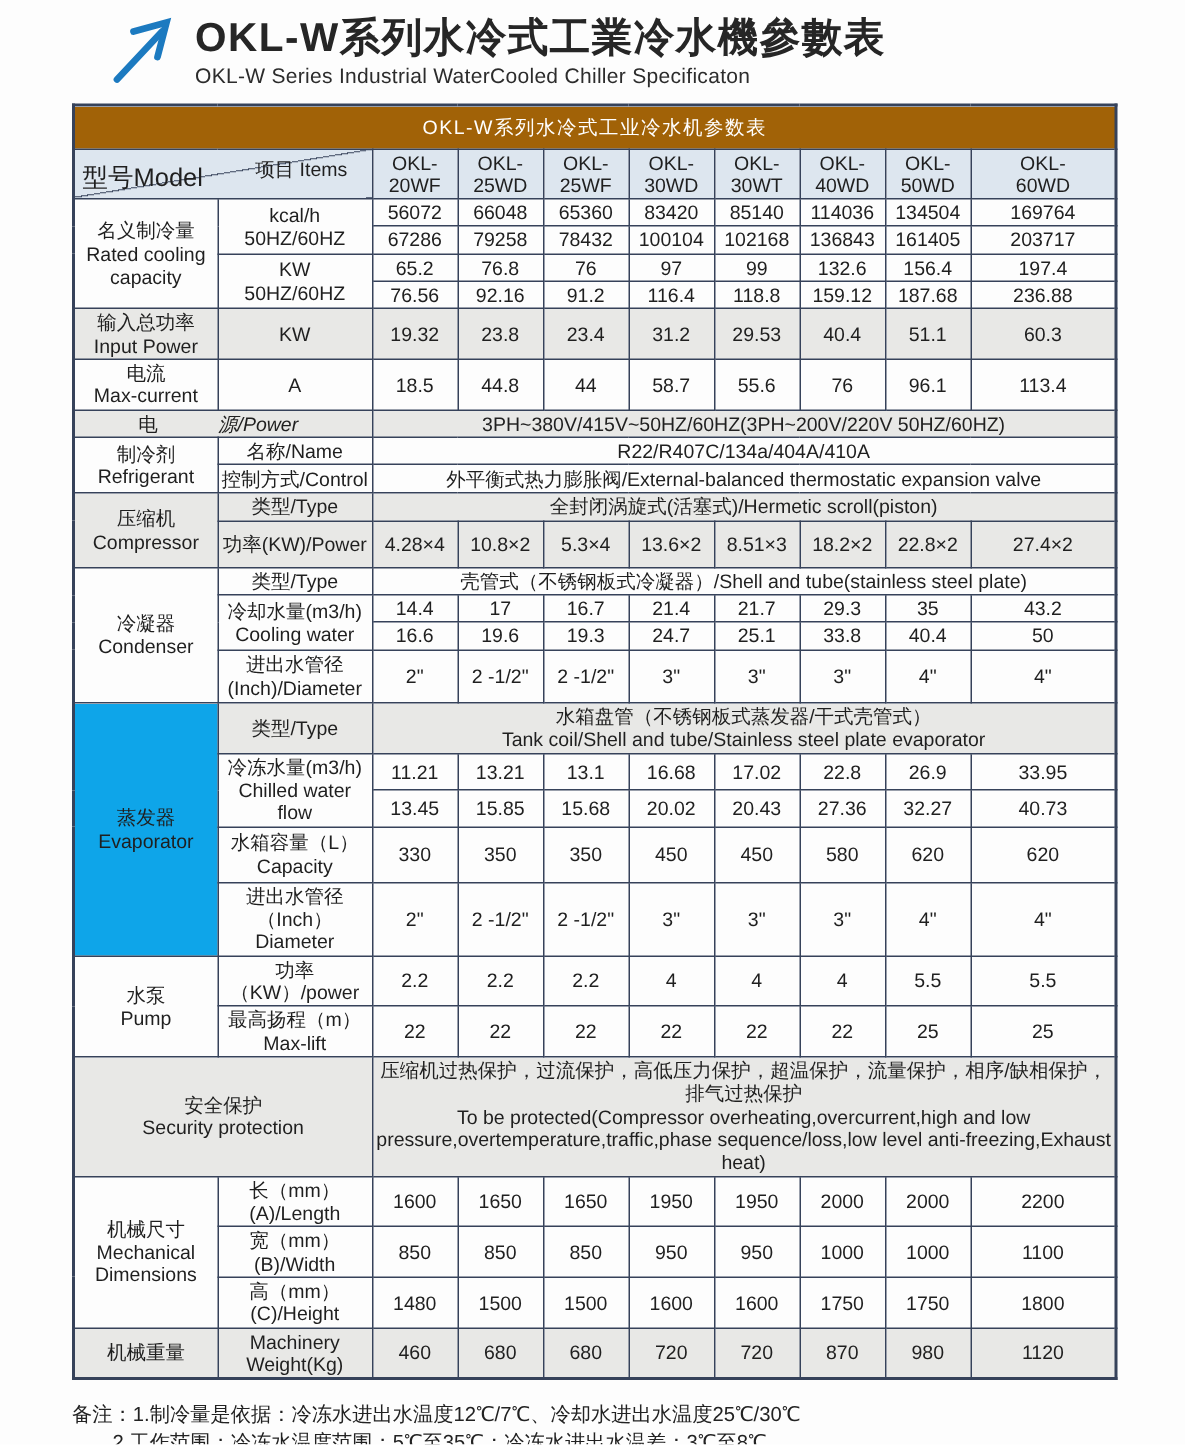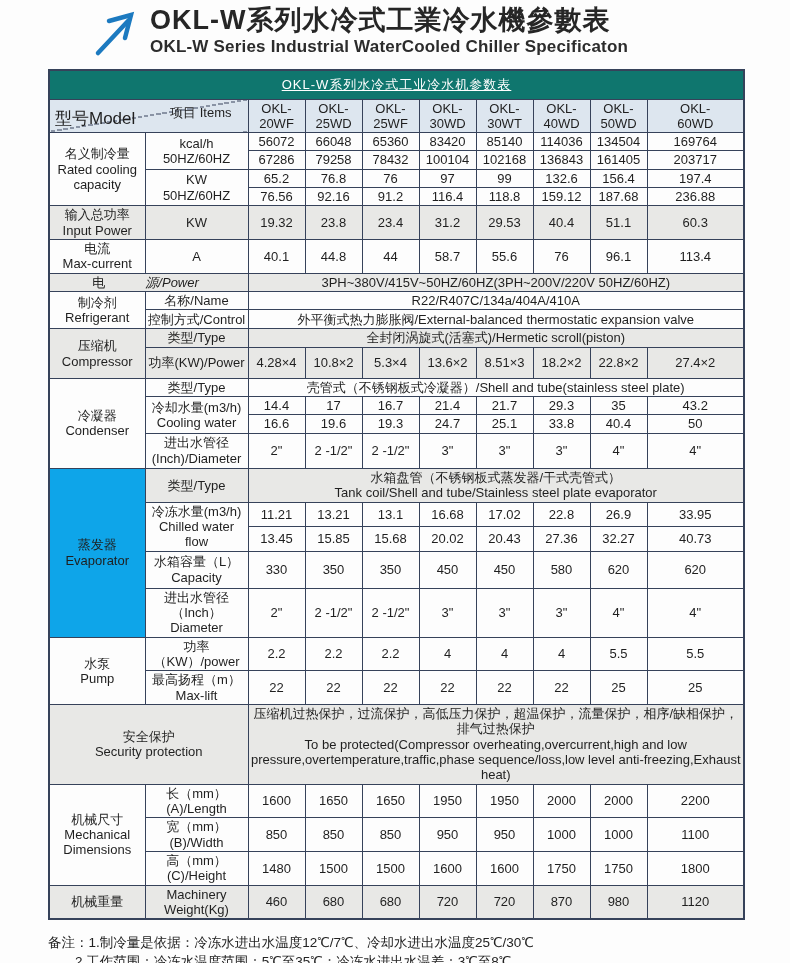--- a/index.html
+++ b/index.html
@@ -4,40 +4,40 @@
 <style>
   * { box-sizing: border-box; }
   html,body { margin:0; padding:0; }
   body {
     width:790px; height:963px; background:#ffffff;
     font-family:"Liberation Sans", sans-serif; color:#1f1f1f;
   }
   .page { width:790px; height:963px; overflow:hidden; background:#fdfdfd; }
 
   
-  .heading { display:flex; align-items:flex-start; padding:6px 0 0 70px;margin-left:20px; }
+  .heading { display:flex; align-items:flex-end; padding:6px 0 0 70px; }
   .logo { width:54px; height:50px; flex:0 0 54px; margin-top:2px; }
   .titles { margin-left:6px; }
   .title-zh { margin:0; font-size:27px; font-weight:bold; color:#262626; letter-spacing:1px; line-height:1.1; }
-  .title-en { margin:1px 0 0 0; font-size:17px; font-weight:bold; color:#2c2c2c; letter-spacing:0.2px; }
+  .title-en { margin:1px 0 0 0; font-size:14px; font-weight:normal; color:#2c2c2c; letter-spacing:0.2px; }
 
   
   table.spec {
     margin:11px 0 0 48px; width:696px;
     border-collapse:collapse; border:2px solid #36425a;
     table-layout:fixed;
   }
   .spec td, .spec th {
     border:1px solid #36425a; text-align:center; vertical-align:middle;
     font-size:13px; font-weight:normal; padding:1px 2px; line-height:1.18;
     overflow:hidden;
   }
   .titlebar {
-    background:#0f766e; color:#ffffff; font-size:19px; font-weight:bold;
-    height:29px; letter-spacing:1px;text-decoration:underline;
+    background:#a16207; color:#ffffff; font-size:19px; font-weight:bold;
+    height:29px; letter-spacing:1px;
   }
   .model-head { background:#dde6ef; font-size:13px; }
   tr.gray { background:#e8e8e6; }
   .pre { white-space:pre-line; }
   .corner {
     position:relative; background:#dde6ef; padding:0;
     background-image:linear-gradient(to bottom right,
       rgba(0,0,0,0) 49.5%, #36425a 49.5%, #36425a 50.6%, rgba(0,0,0,0) 50.6%);
   }
   .corner .c-model { position:absolute; left:5px; bottom:3px; font-size:17px; }
@@ -174,21 +174,21 @@
           <td class="val pre">29.53</td>
           <td class="val pre">40.4</td>
           <td class="val pre">51.1</td>
           <td class="val pre">60.3</td>
         </tr>
 
     <tr class="h32">
       <td class="pre">电流
 Max-current</td>
       <td>A</td>
-    <td class="val pre">40.1</td>
+    <td class="val pre">18.5</td>
           <td class="val pre">44.8</td>
           <td class="val pre">44</td>
           <td class="val pre">58.7</td>
           <td class="val pre">55.6</td>
           <td class="val pre">76</td>
           <td class="val pre">96.1</td>
           <td class="val pre">113.4</td>
         </tr>
 
     <tr class="gray h18">

